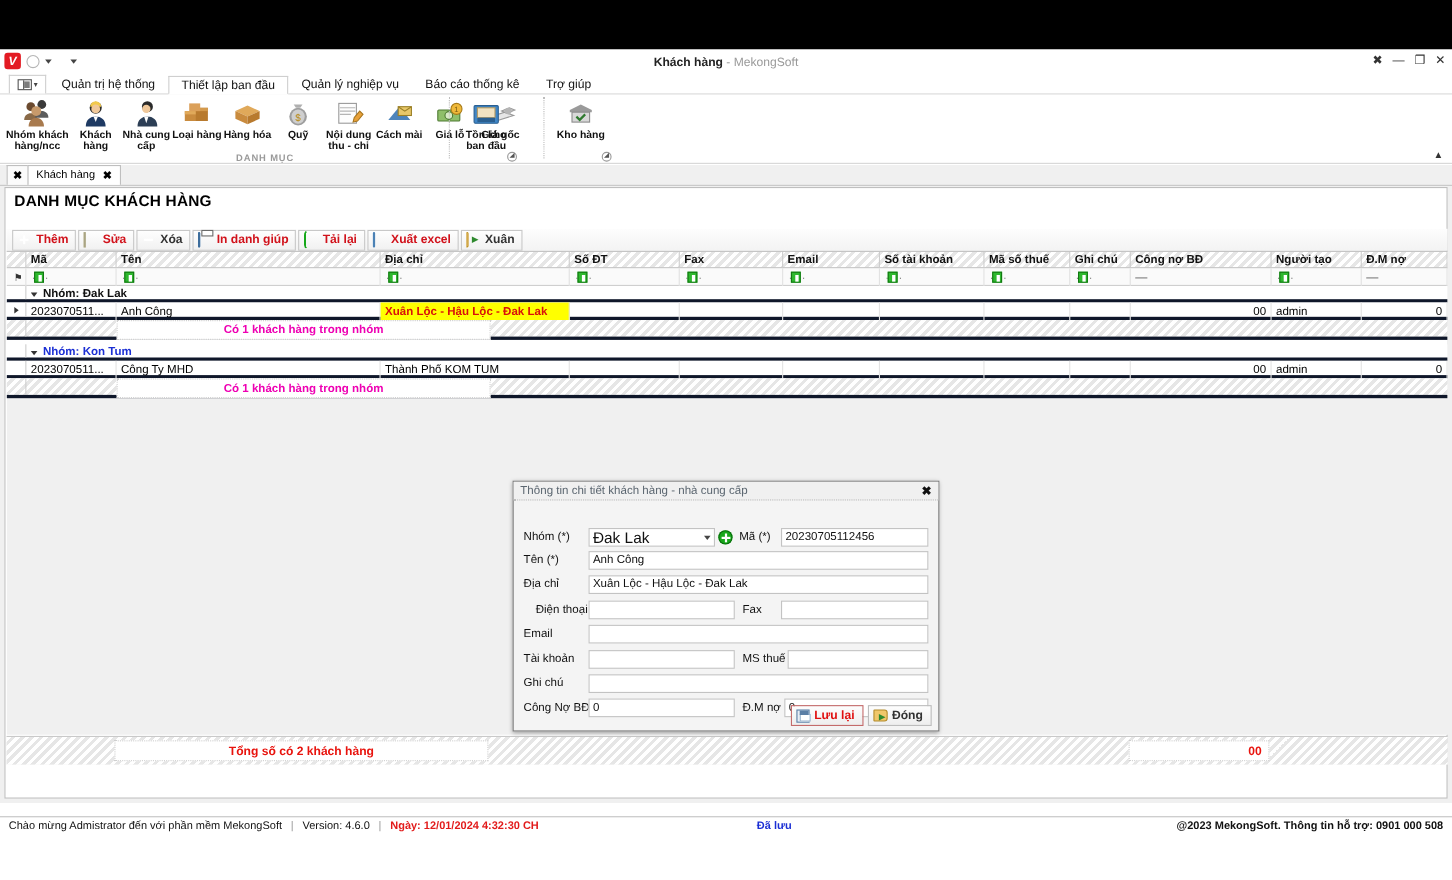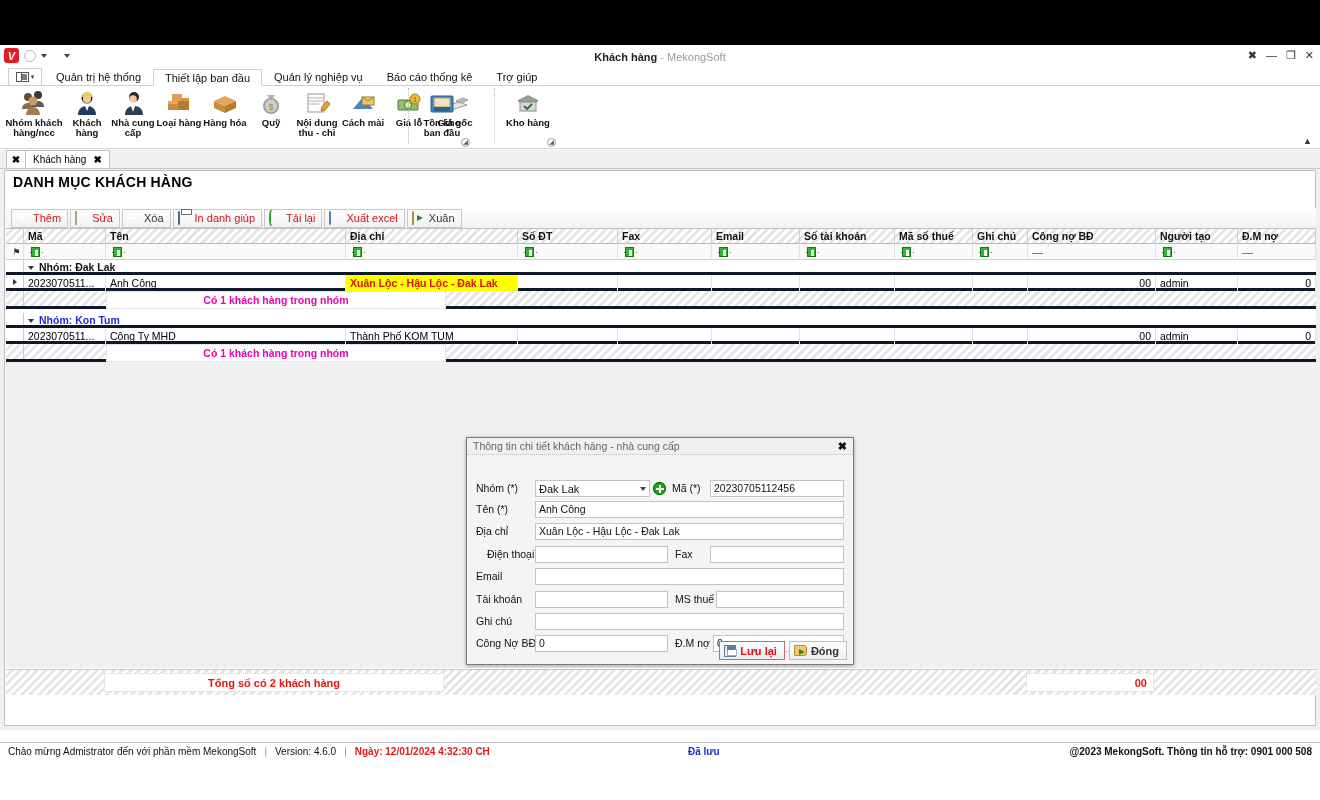--- a/index.html
+++ b/index.html
@@ -206,21 +206,21 @@
     padding-left: 5px;
     background: linear-gradient(#fdfdfd,#f3f3f3);
   }
   .actbtn {
     height: 19px;
     border: 1px solid #c8c8c8;
     background: linear-gradient(#fefefe,#f1f1f1);
     display: flex; align-items: center; gap: 4px;
     padding: 0 6px 0 4px;
     margin-right: 2px;
-    font-size: 11px; font-weight: normal;
+    font-size: 11px; font-weight: bold;
     color: #d1121b;
     white-space: nowrap;
   }
   .actbtn.muted { color: #333; }
   .ab-ico { width: 13px; height: 13px; position: relative; flex: 0 0 13px; }
   .circ-green { width:12px;height:12px;border-radius:50%;background:#17a81a;
       box-shadow: inset 0 0 0 1px #0c7a10; position:relative;}
   .circ-green:before{content:"";position:absolute;left:5px;top:2px;width:2px;height:8px;background:#fff;}
   .circ-green:after{content:"";position:absolute;left:2px;top:5px;width:8px;height:2px;background:#fff;}
   .circ-red { width:12px;height:12px;border-radius:50%;background:#e02020;
@@ -381,21 +381,21 @@
   .flabel { font-size: 10.5px; color: #111; line-height: 17px; }
   .finput {
     border: 1px solid #c3c3c3; background: #ffffff;
     height: 17px; font-size: 10.5px; line-height: 15px;
     padding: 0 3px; color: #111;
     font-family: "Liberation Sans", sans-serif;
     display: flex; align-items: center;
   }
   .fcombo {
     border: 1px solid #c3c3c3; background: #ffffff;
-    height: 17px; font-size: 11px;
+    height: 17px; font-size: 14px;
     padding: 0 3px; color: #111;
     display: flex; align-items: center; justify-content: space-between;
   }
   .combo-caret { width:0;height:0;border-left:3.5px solid transparent;border-right:3.5px solid transparent;border-top:4px solid #444; }
   .plus-btn {
     width: 13px; height: 13px; border-radius: 50%;
     background: #17a81a; box-shadow: inset 0 0 0 1px #0a6b0d;
     position: relative; flex: 0 0 13px;
   }
   .plus-btn:before{content:"";position:absolute;left:5.5px;top:2.5px;width:2px;height:8px;background:#fff;}
@@ -576,20 +576,21 @@
         <div class="ri-ico">
           <svg width="30" height="28" viewBox="0 0 30 28">
             <path d="M3 18l16-5 8 3-16 5z" fill="#e6e6e6" stroke="#9a9a9a"></path>
             <path d="M16 12l7-3 5 2-7 3z" fill="#cfcfcf" stroke="#9a9a9a"></path>
             <circle cx="22" cy="12" r="3" fill="#b5b5b5"></circle>
           </svg>
         </div>
         <div class="ri-label">Giá gốc</div>
       </div>
 
+      <div class="grp-caption">DANH MỤC</div>
     </div>
 
     <div class="grp-divider" style="left:408px;"></div>
 
     <div class="ribbon-group grp-two">
       <div class="ribbon-item wide">
         <div class="ri-ico">
           <svg width="30" height="28" viewBox="0 0 30 28">
             <rect x="4" y="7" width="22" height="16" rx="1" fill="#3f86c7" stroke="#2a5f90"></rect>
             <rect x="7" y="9" width="16" height="9" fill="#f2e3c2" stroke="#b59a62"></rect>

